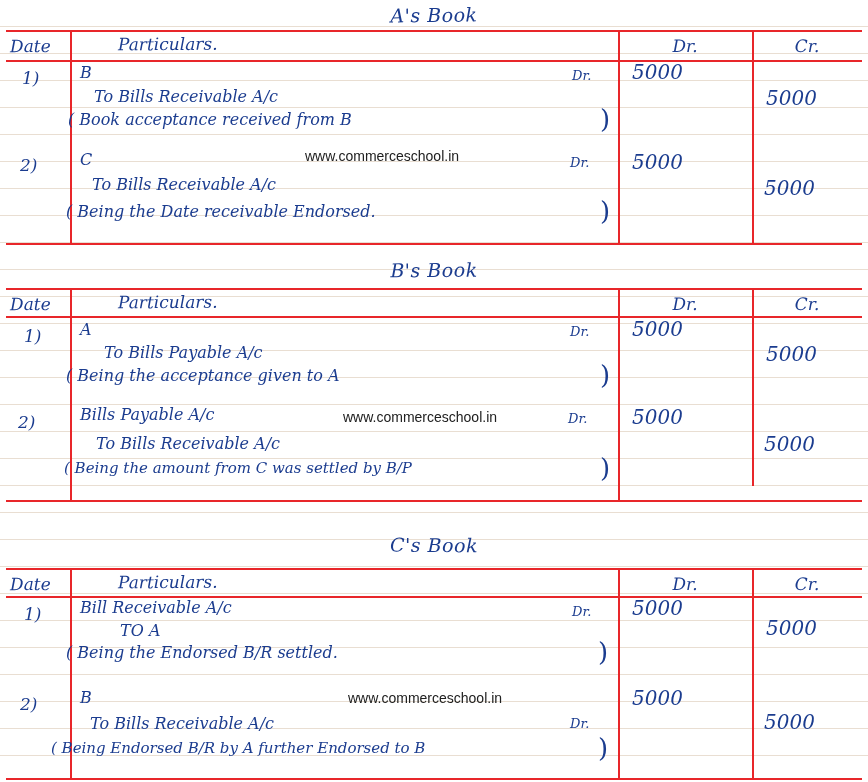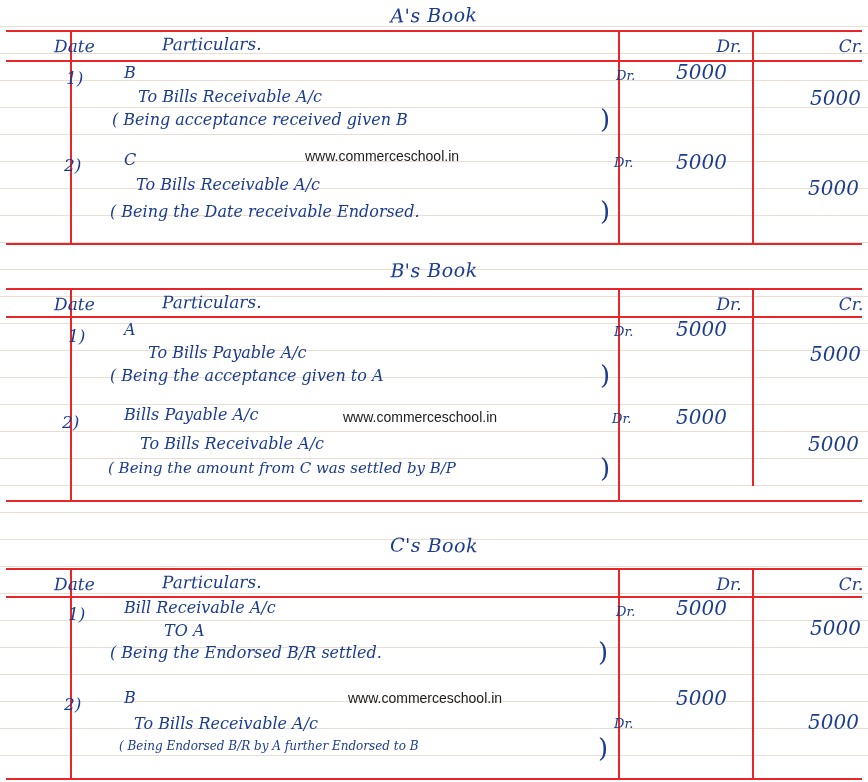--- a/index.html
+++ b/index.html
@@ -59,21 +59,20 @@
     top: 0;
     width: 0;
     border-left: 2.5px solid #e8262a;
   }
 
   .cell {
     position: absolute;
     color: #1b3c8f;
     font-family: "DejaVu Serif", serif;
     font-style: italic;
-    margin-left: 44px;
   }
 
   .hdr {
     font-size: 17px;
     text-align: center;
   }
   .hdr-left {
     font-size: 17px;
   }
 
@@ -121,21 +120,21 @@
 
     <div class="cell hdr-left tilt-b" style="top:36px; left:10px;">Date</div>
     <div class="cell hdr-left tilt-b" style="top:34px; left:118px;">Particulars.</div>
     <div class="cell hdr tilt-b" style="top:36px; left:618px; width:134px;">Dr.</div>
     <div class="cell hdr tilt-b" style="top:36px; left:752px; width:110px;">Cr.</div>
 
     <div class="cell sno" style="top:68px; left:22px;">1)</div>
     <div class="cell particular" style="top:63px; left:80px;">B</div>
     <div class="cell drtag" style="top:68px; left:572px;">Dr.</div>
     <div class="cell particular" style="top:87px; left:94px;">To Bills Receivable A/c</div>
-    <div class="cell particular" style="top:110px; left:68px;">( Being acceptance received given B</div>
+    <div class="cell particular" style="top:110px; left:68px;">( Book acceptance received from B</div>
     <div class="brace" style="position:absolute; top:104px; left:600px;">)</div>
     <div class="cell amount" style="top:60px; left:632px;">5000</div>
     <div class="cell amount" style="top:86px; left:766px;">5000</div>
 
     <div class="cell sno" style="top:155px; left:20px;">2)</div>
     <div class="cell particular" style="top:150px; left:80px;">C</div>
     <div class="cell drtag" style="top:155px; left:570px;">Dr.</div>
     <div class="cell particular" style="top:175px; left:92px;">To Bills Receivable A/c</div>
     <div class="cell particular" style="top:202px; left:66px;">( Being the Date receivable Endorsed.</div>
     <div class="brace" style="position:absolute; top:196px; left:600px;">)</div>
@@ -202,21 +201,21 @@
     <div class="cell particular" style="top:621px; left:120px;">TO  A</div>
     <div class="cell particular" style="top:643px; left:66px;">( Being the Endorsed B/R settled.</div>
     <div class="brace" style="position:absolute; top:637px; left:598px;">)</div>
     <div class="cell amount" style="top:596px; left:632px;">5000</div>
     <div class="cell amount" style="top:616px; left:766px;">5000</div>
 
     <div class="cell sno" style="top:694px; left:20px;">2)</div>
     <div class="cell particular" style="top:688px; left:80px;">B</div>
     <div class="cell particular" style="top:714px; left:90px;">To Bills Receivable A/c</div>
     <div class="cell drtag" style="top:716px; left:570px;">Dr.</div>
-    <div class="cell particular" style="top:739px; left:75px; font-size:12px;">( Being Endorsed B/R by A further Endorsed to B</div>
+    <div class="cell particular" style="top:739px; left:51px; font-size:15px;">( Being Endorsed B/R by A further Endorsed to B</div>
     <div class="brace" style="position:absolute; top:733px; left:598px;">)</div>
     <div class="cell amount" style="top:686px; left:632px;">5000</div>
     <div class="cell amount" style="top:710px; left:764px;">5000</div>
 
     <div class="watermark" style="top:690px; left:348px;">www.commerceschool.in</div>
   </div>
 
 </div>
 
 </body></html>

